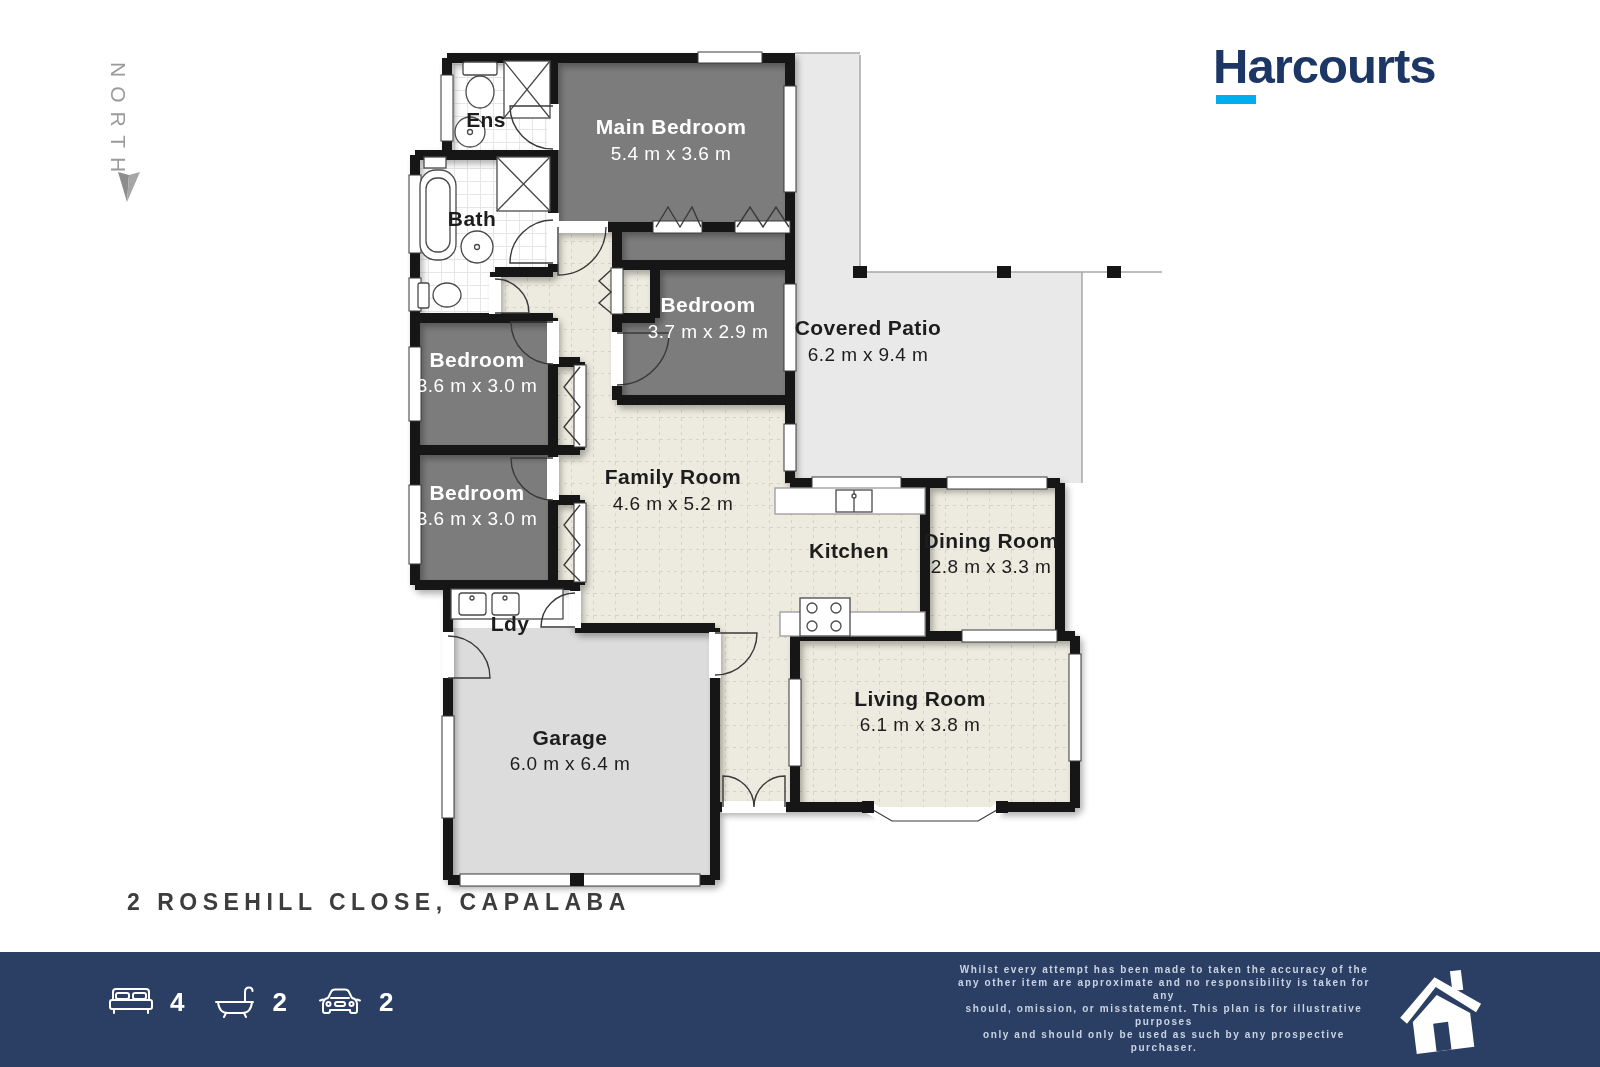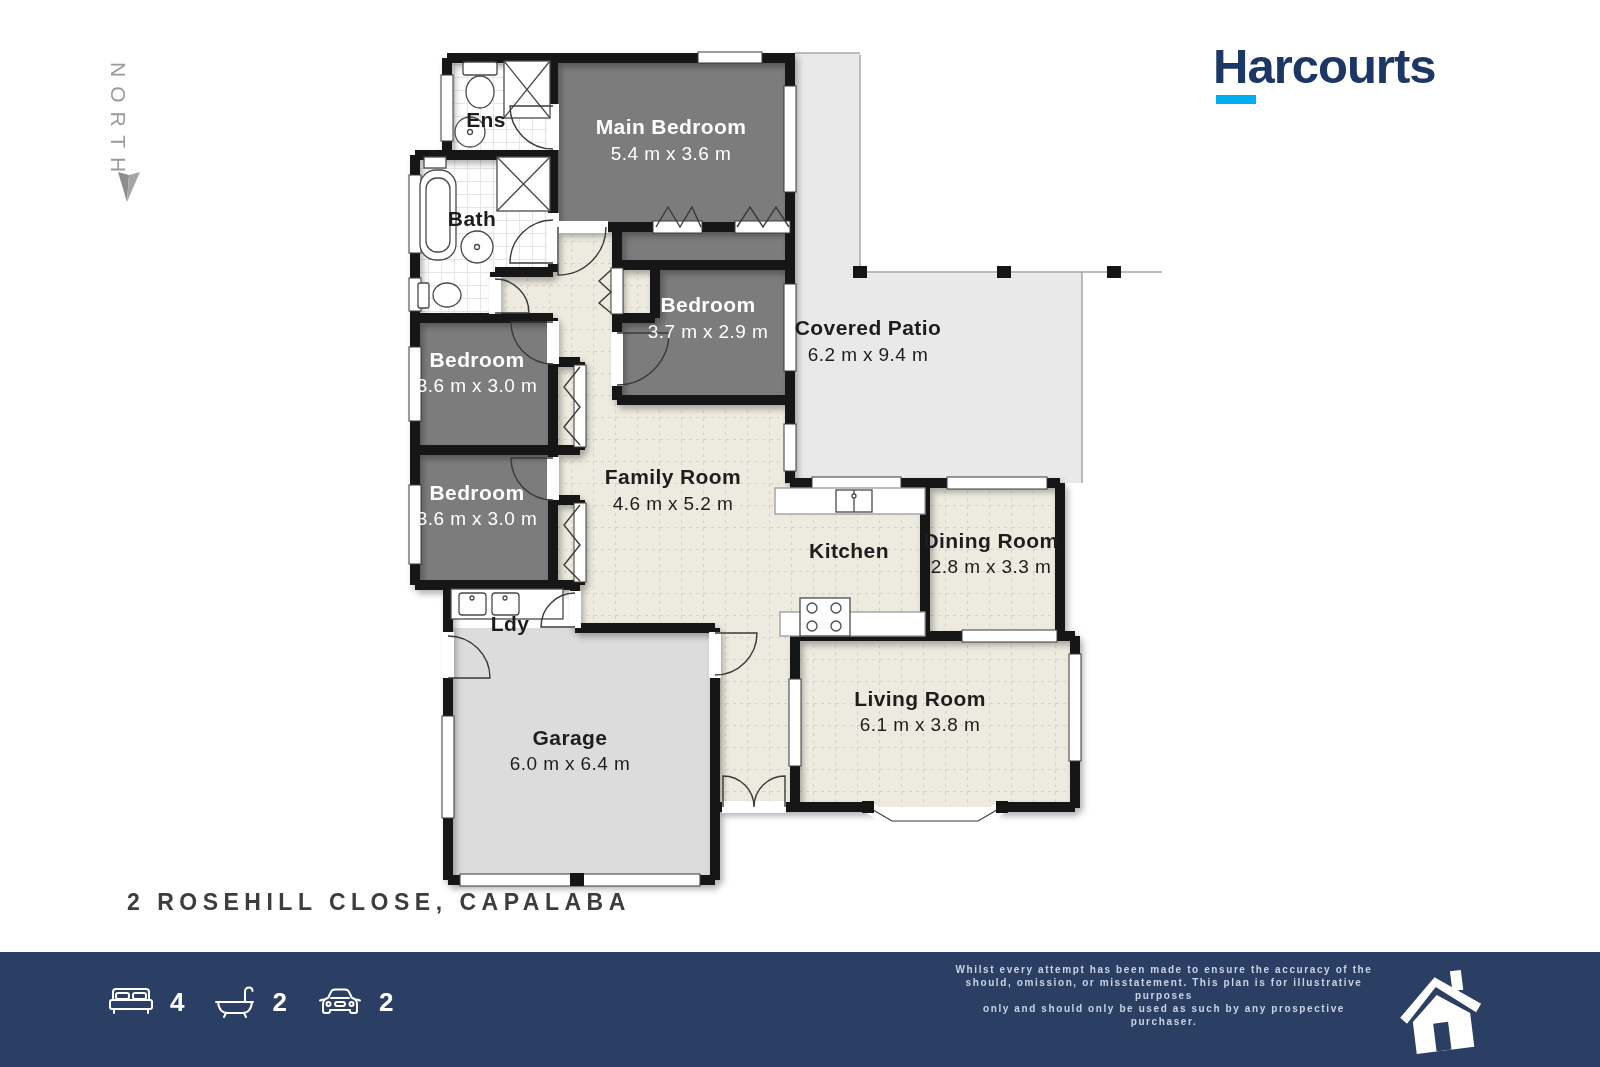--- a/index.html
+++ b/index.html
@@ -288,21 +288,22 @@
           <rect x="18" y="16" width="10" height="4" rx="2"></rect>
           <circle cx="11.5" cy="18" r="2"></circle>
           <circle cx="34.5" cy="18" r="2"></circle>
           <path d="M6,13.5 l-3,1 M40,13.5 l3,1"></path>
         </g>
       </svg>
       <div class="stat-num">2</div>
     </div>
 
     <div class="disclaimer">
-      <div>Whilst every attempt has been made to ensure the accuracy of the</div>
+      <div>Whilst every attempt has been made to taken the accuracy of the</div>
+      <div>any other item are approximate and no responsibility is taken for any</div>
       <div>should, omission, or misstatement. This plan is for illustrative purposes</div>
       <div>only and should only be used as such by any prospective purchaser.</div>
     </div>
 
     <svg class="house-icon" width="100" height="105" viewBox="0 0 100 100">
       <g transform="rotate(-7 50 55)">
         <g fill="#ffffff">
           <rect x="63" y="14" width="11" height="20"></rect>
           <polygon points="8,54 47,18 90,50 84,58 47,28 14,61"></polygon>
           <polygon points="20,60 47,36 78,58 78,92 20,92"></polygon>

